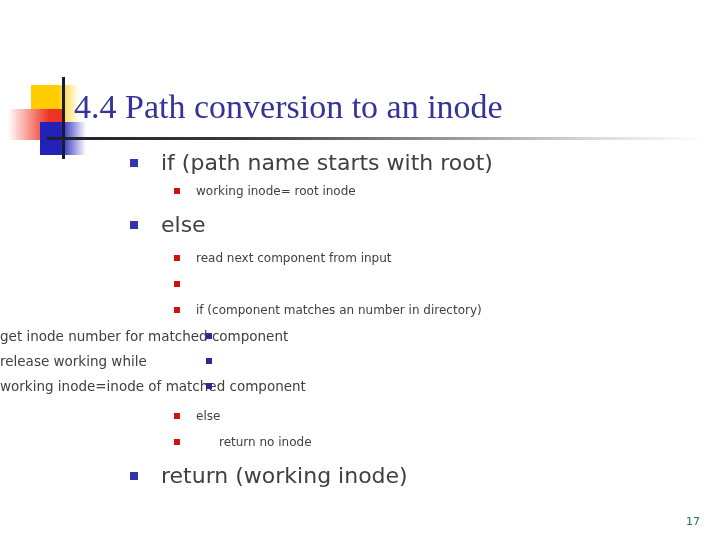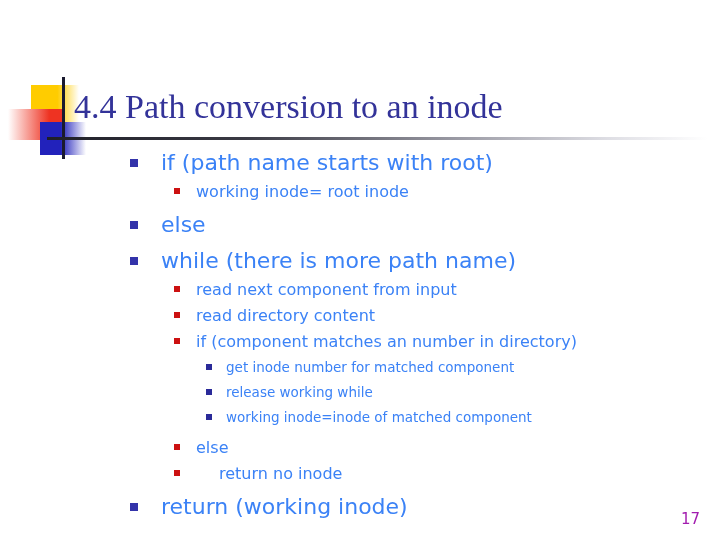--- a/index.html
+++ b/index.html
@@ -50,48 +50,48 @@
     line-height: 42px;
     color: #333399;
     white-space: nowrap;
   }
 
   
   #body { position: absolute; left: 0; top: 148px; width: 720px; }
 
   .row { position: relative; display: block; }
   .row .marker { position: absolute; display: block; }
-  .row .txt { display: block; color: #3b82f6; white-space: nowrap; }
+  .row .txt { display: block; color: #404040; white-space: nowrap; }
 
   
   .lvl1 { height: 31px; }
   .lvl1 .marker { left: 130px; top: 11px; width: 8px; height: 8px; background: #3333AA; }
   .lvl1 .txt { margin-left: 161px; font-size: 22px; line-height: 30px; }
 
   
   .lvl2 { height: 26px; }
   .lvl2 .marker { left: 174px; top: 9px; width: 6px; height: 6px; background: #CC1111; }
-  .lvl2 .txt { margin-left: 196px; font-size: 16px; line-height: 25px; }
+  .lvl2 .txt { margin-left: 196px; font-size: 12px; line-height: 25px; }
 
   
   .lvl2ind .txt { margin-left: 219px; }
 
   
   .lvl3 { height: 25px; }
   .lvl3 .marker { left: 206px; top: 9px; width: 6px; height: 6px; background: #2A2A99; }
-  .lvl3 .txt { margin-left: 226px; font-size: 13.5px; line-height: 24px; }
+  .lvl3 .txt { font-size: 13.5px; line-height: 24px; }
 
   .gap-sm { height: 5px; }
 
   
   #page-number {
     position: absolute;
     right: 20px; bottom: 12px;
-    font-size: 15px;
-    color: #a21caf;
+    font-size: 11px;
+    color: #15803d;
     text-align: right;
   }
 </style>
 </head>
 <body>
 
 <div id="slide">
 
   <div id="decor">
     <div class="sq" id="sq-yellow"></div>
@@ -112,31 +112,26 @@
       <div class="row lvl2">
         <span class="marker"></span>
         <span class="txt">working inode= root inode</span>
       </div>
       <div class="gap-sm"></div>
       <div class="row lvl1">
         <span class="marker"></span>
         <span class="txt">else</span>
       </div>
       <div class="gap-sm"></div>
-      <div class="row lvl1">
-        <span class="marker"></span>
-        <span class="txt">while (there is more path name)</span>
-      </div>
       <div class="row lvl2">
         <span class="marker"></span>
         <span class="txt">read next component from input</span>
       </div>
       <div class="row lvl2">
         <span class="marker"></span>
-        <span class="txt">read directory content</span>
       </div>
       <div class="row lvl2">
         <span class="marker"></span>
         <span class="txt">if (component matches an number in directory)</span>
       </div>
       <div class="row lvl3">
         <span class="marker"></span>
         <span class="txt">get inode number for matched component</span>
       </div>
       <div class="row lvl3">

